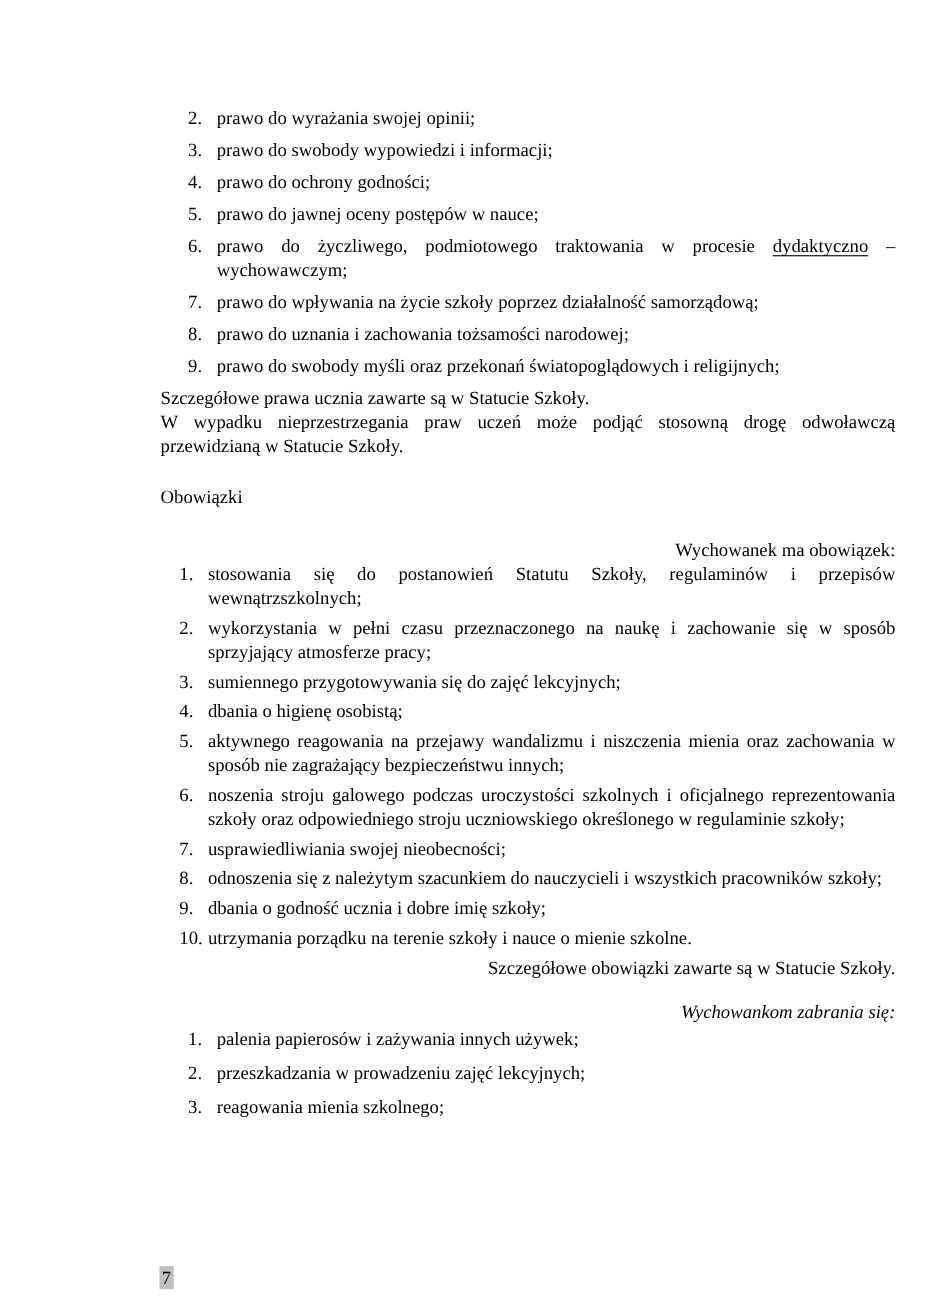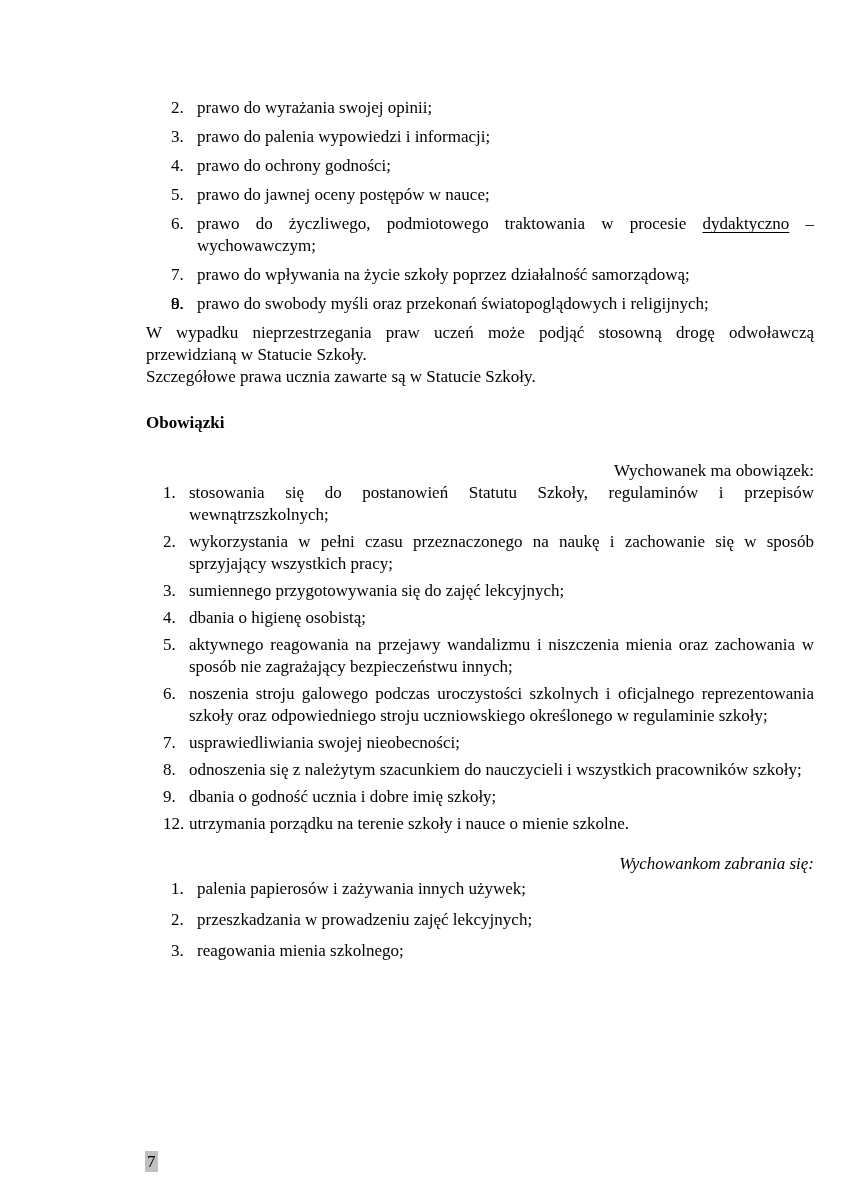--- a/index.html
+++ b/index.html
@@ -11,21 +11,21 @@
     font-family:"Liberation Serif","DejaVu Serif",serif;
     font-size:17px;
     line-height:22px;
     color:#000000;
   }
   .content { position:absolute; left:146px; top:97px; width:668px; }
 
   .para { margin:0; text-align:justify; }
   .para-left { margin:0; text-align:right; }
 
-  .doc-heading { font-size:17px; font-weight:bold; margin:0; text-align:left; }
+  .doc-heading { font-size:17px; font-weight:normal; margin:0; text-align:left; }
   .heading-duties { margin-top:24px; }
   .intro-duties { margin-top:26px; }
   .heading-prohibitions { margin-top:14px; }
   .intro-prohibitions { margin-top:18px;font-style:italic; }
 
   .list { margin:0; }
   .list-item { position:relative; text-align:justify; }
   .list .num { position:absolute; text-align:left; }
 
   .rights-list .list-item,
@@ -58,48 +58,49 @@
   }
 </style>
 </head>
 <body>
 
 <div class="page">
   <div class="content">
 
     <div class="list rights-list">
         <div class="list-item"><span class="num">2.</span><span class="txt">prawo do wyrażania swojej opinii;</span></div>
-        <div class="list-item"><span class="num">3.</span><span class="txt">prawo do palenia wypowiedzi i informacji;</span></div>
+        <div class="list-item"><span class="num">3.</span><span class="txt">prawo do swobody wypowiedzi i informacji;</span></div>
         <div class="list-item"><span class="num">4.</span><span class="txt">prawo do ochrony godności;</span></div>
         <div class="list-item"><span class="num">5.</span><span class="txt">prawo do jawnej oceny postępów w nauce;</span></div>
         <div class="list-item"><span class="num">6.</span><span class="txt">prawo do życzliwego, podmiotowego traktowania w procesie <span class="spell-error">dydaktyczno</span> – wychowawczym;</span></div>
         <div class="list-item"><span class="num">7.</span><span class="txt">prawo do wpływania na życie szkoły poprzez działalność samorządową;</span></div>
-        <div class="list-item"><span class="num">8.</span></div>
+        <div class="list-item"><span class="num">8.</span><span class="txt">prawo do uznania i zachowania tożsamości narodowej;</span></div>
         <div class="list-item"><span class="num">9.</span><span class="txt">prawo do swobody myśli oraz przekonań światopoglądowych i religijnych;</span></div>
       </div>
 
+    <p class="para">Szczegółowe prawa ucznia zawarte są w Statucie Szkoły.</p>
     <p class="para">W wypadku nieprzestrzegania praw uczeń może podjąć stosowną drogę odwoławczą przewidzianą w Statucie Szkoły.</p>
-    <p class="para">Szczegółowe prawa ucznia zawarte są w Statucie Szkoły.</p>
 
     <h2 class="doc-heading heading-duties">Obowiązki</h2>
     <p class="para-left intro-duties">Wychowanek ma obowiązek:</p>
 
     <div class="list duties-list">
         <div class="list-item"><span class="num">1.</span><span class="txt">stosowania się do postanowień Statutu Szkoły, regulaminów i przepisów wewnątrzszkolnych;</span></div>
-        <div class="list-item"><span class="num">2.</span><span class="txt">wykorzystania w pełni czasu przeznaczonego na naukę i zachowanie się w sposób sprzyjający wszystkich pracy;</span></div>
+        <div class="list-item"><span class="num">2.</span><span class="txt">wykorzystania w pełni czasu przeznaczonego na naukę i zachowanie się w sposób sprzyjający atmosferze pracy;</span></div>
         <div class="list-item"><span class="num">3.</span><span class="txt">sumiennego przygotowywania się do zajęć lekcyjnych;</span></div>
         <div class="list-item"><span class="num">4.</span><span class="txt">dbania o higienę osobistą;</span></div>
         <div class="list-item"><span class="num">5.</span><span class="txt">aktywnego reagowania na przejawy wandalizmu i niszczenia mienia oraz zachowania w sposób nie zagrażający bezpieczeństwu innych;</span></div>
         <div class="list-item"><span class="num">6.</span><span class="txt">noszenia stroju galowego podczas uroczystości szkolnych i oficjalnego reprezentowania szkoły oraz odpowiedniego stroju uczniowskiego określonego w regulaminie szkoły;</span></div>
         <div class="list-item"><span class="num">7.</span><span class="txt">usprawiedliwiania swojej nieobecności;</span></div>
         <div class="list-item"><span class="num">8.</span><span class="txt">odnoszenia się z należytym szacunkiem do nauczycieli i wszystkich pracowników szkoły;</span></div>
         <div class="list-item"><span class="num">9.</span><span class="txt">dbania o godność ucznia i dobre imię szkoły;</span></div>
-        <div class="list-item"><span class="num">12.</span><span class="txt">utrzymania porządku na terenie szkoły i nauce o mienie szkolne.</span></div>
+        <div class="list-item"><span class="num">10.</span><span class="txt">utrzymania porządku na terenie szkoły i nauce o mienie szkolne.</span></div>
       </div>
 
+    <p class="para-left">Szczegółowe obowiązki zawarte są w Statucie Szkoły.</p>
 
     <p class="para-left intro-prohibitions">Wychowankom zabrania się:</p>
 
     <div class="list prohibitions-list">
         <div class="list-item"><span class="num">1.</span><span class="txt">palenia papierosów i zażywania innych używek;</span></div>
         <div class="list-item"><span class="num">2.</span><span class="txt">przeszkadzania w prowadzeniu zajęć lekcyjnych;</span></div>
         <div class="list-item"><span class="num">3.</span><span class="txt">reagowania mienia szkolnego;</span></div>
       </div>
 
   </div>

